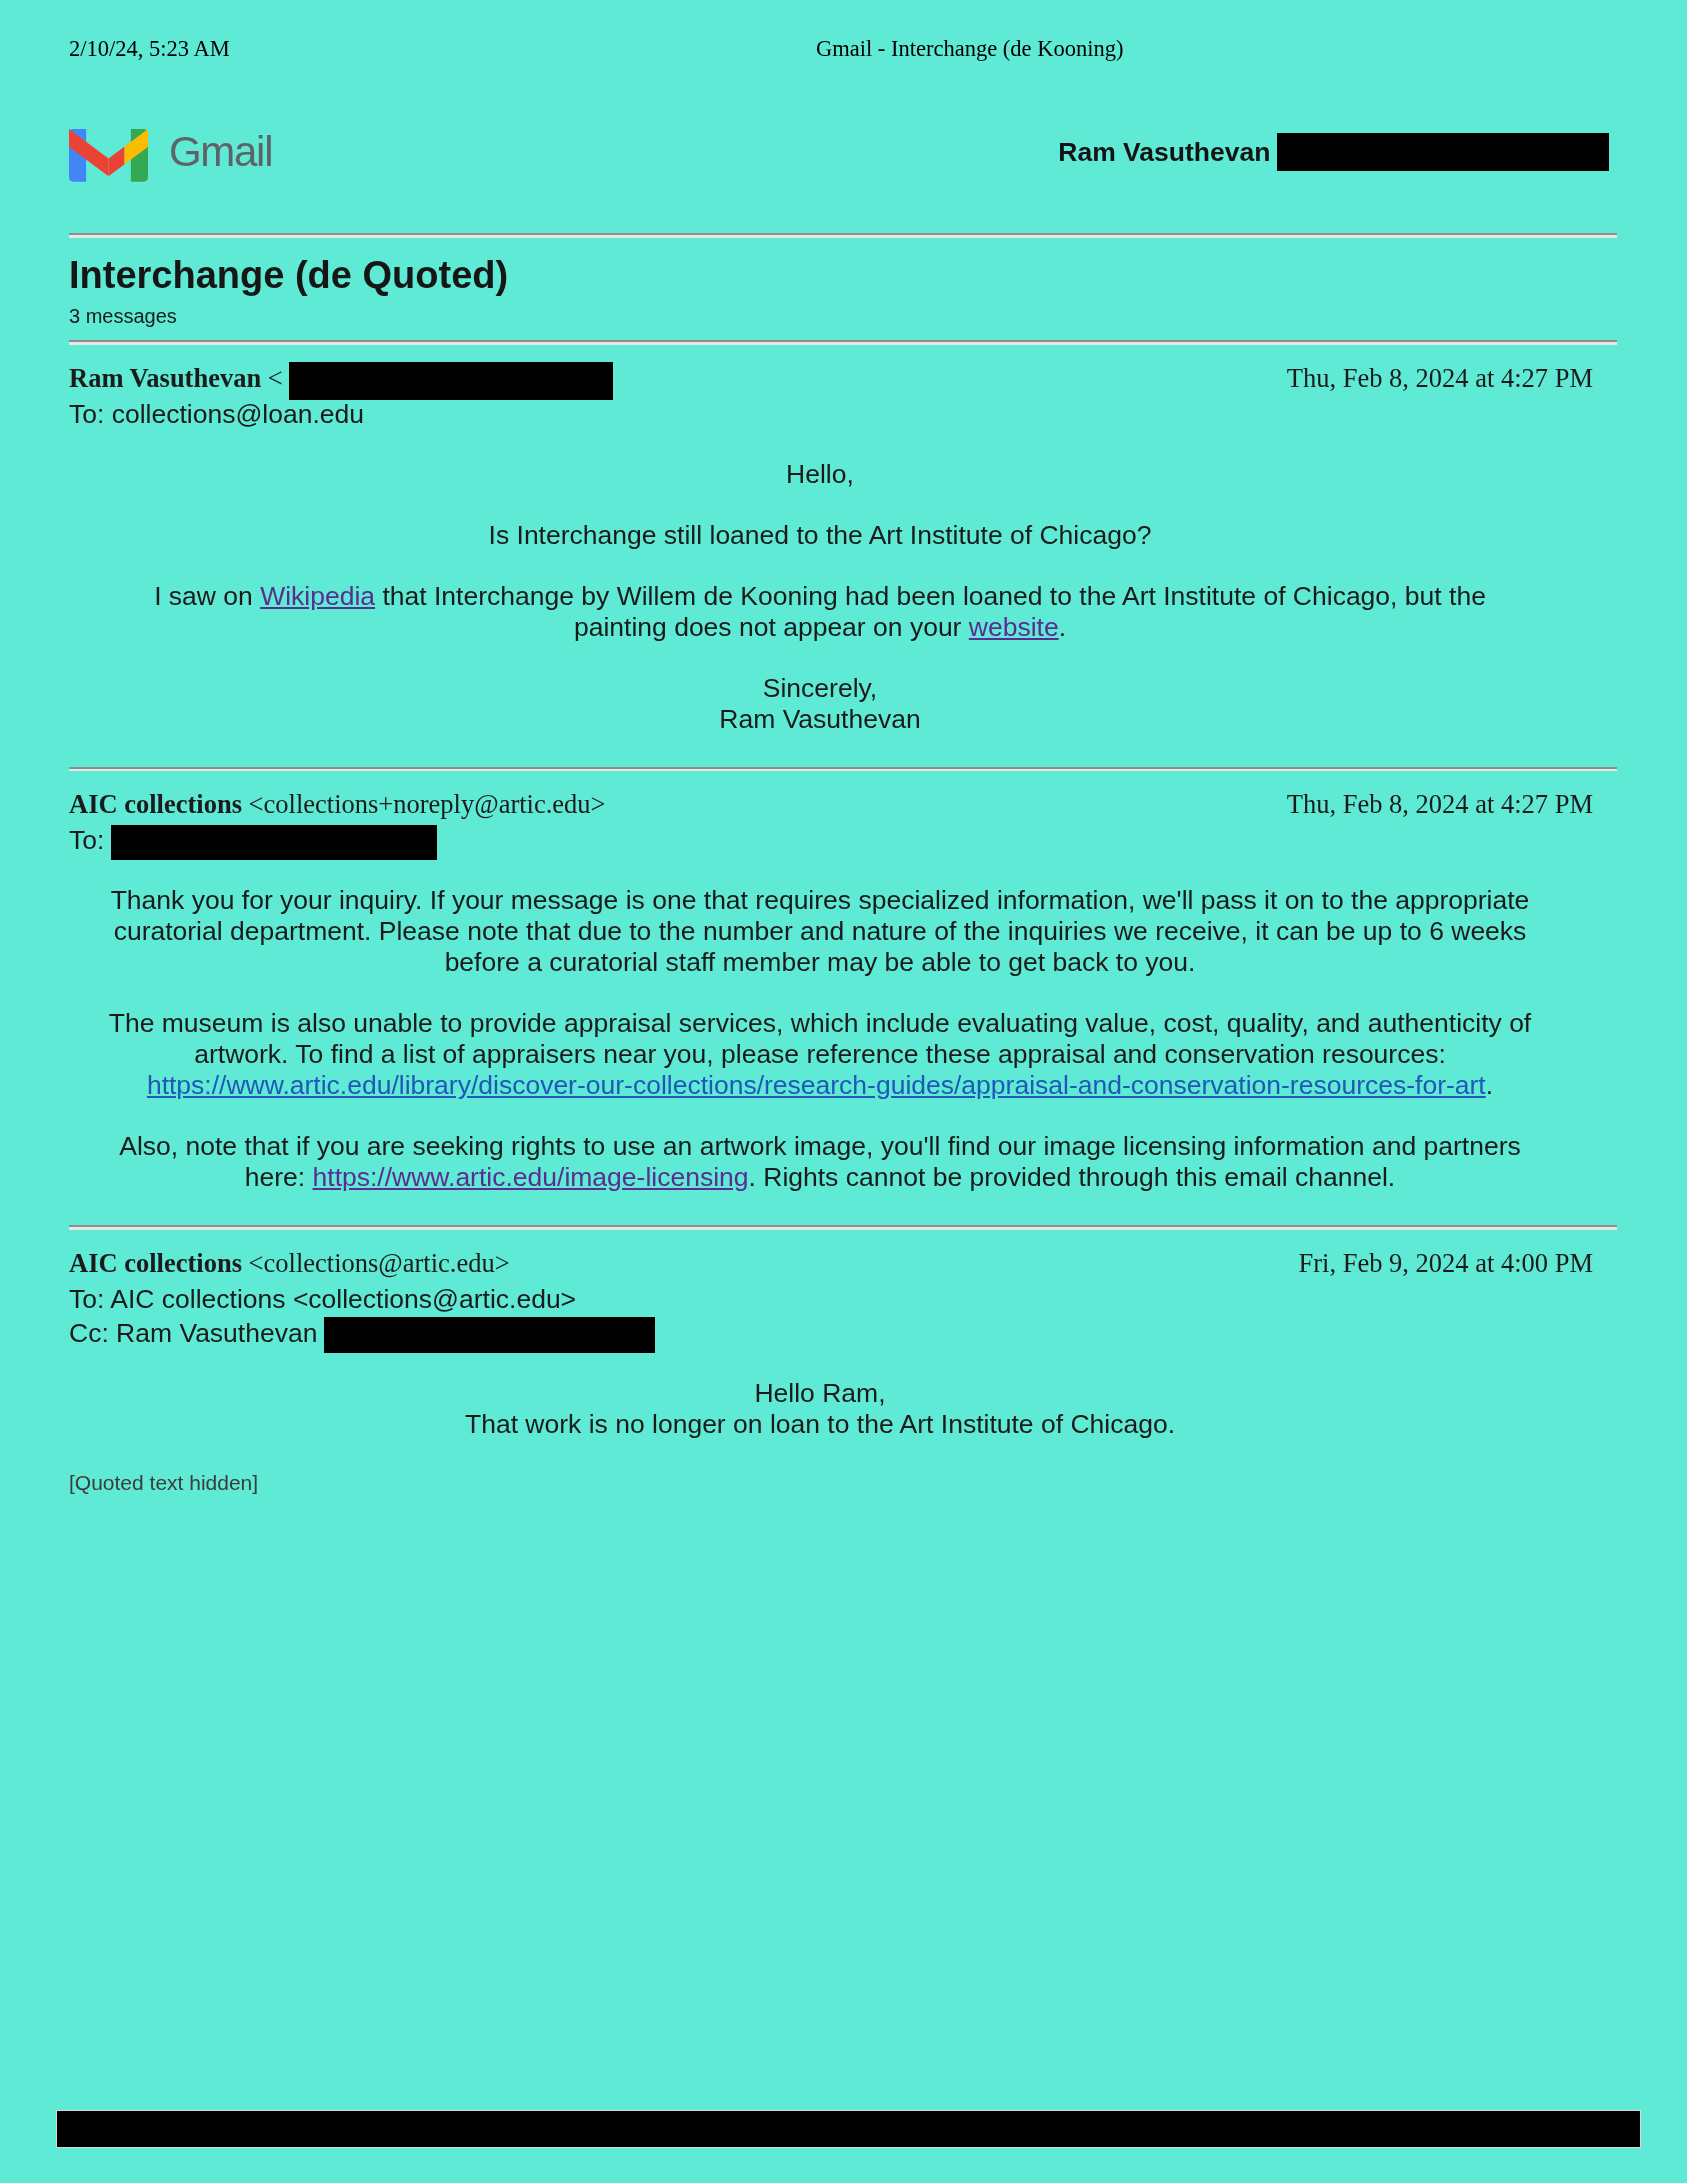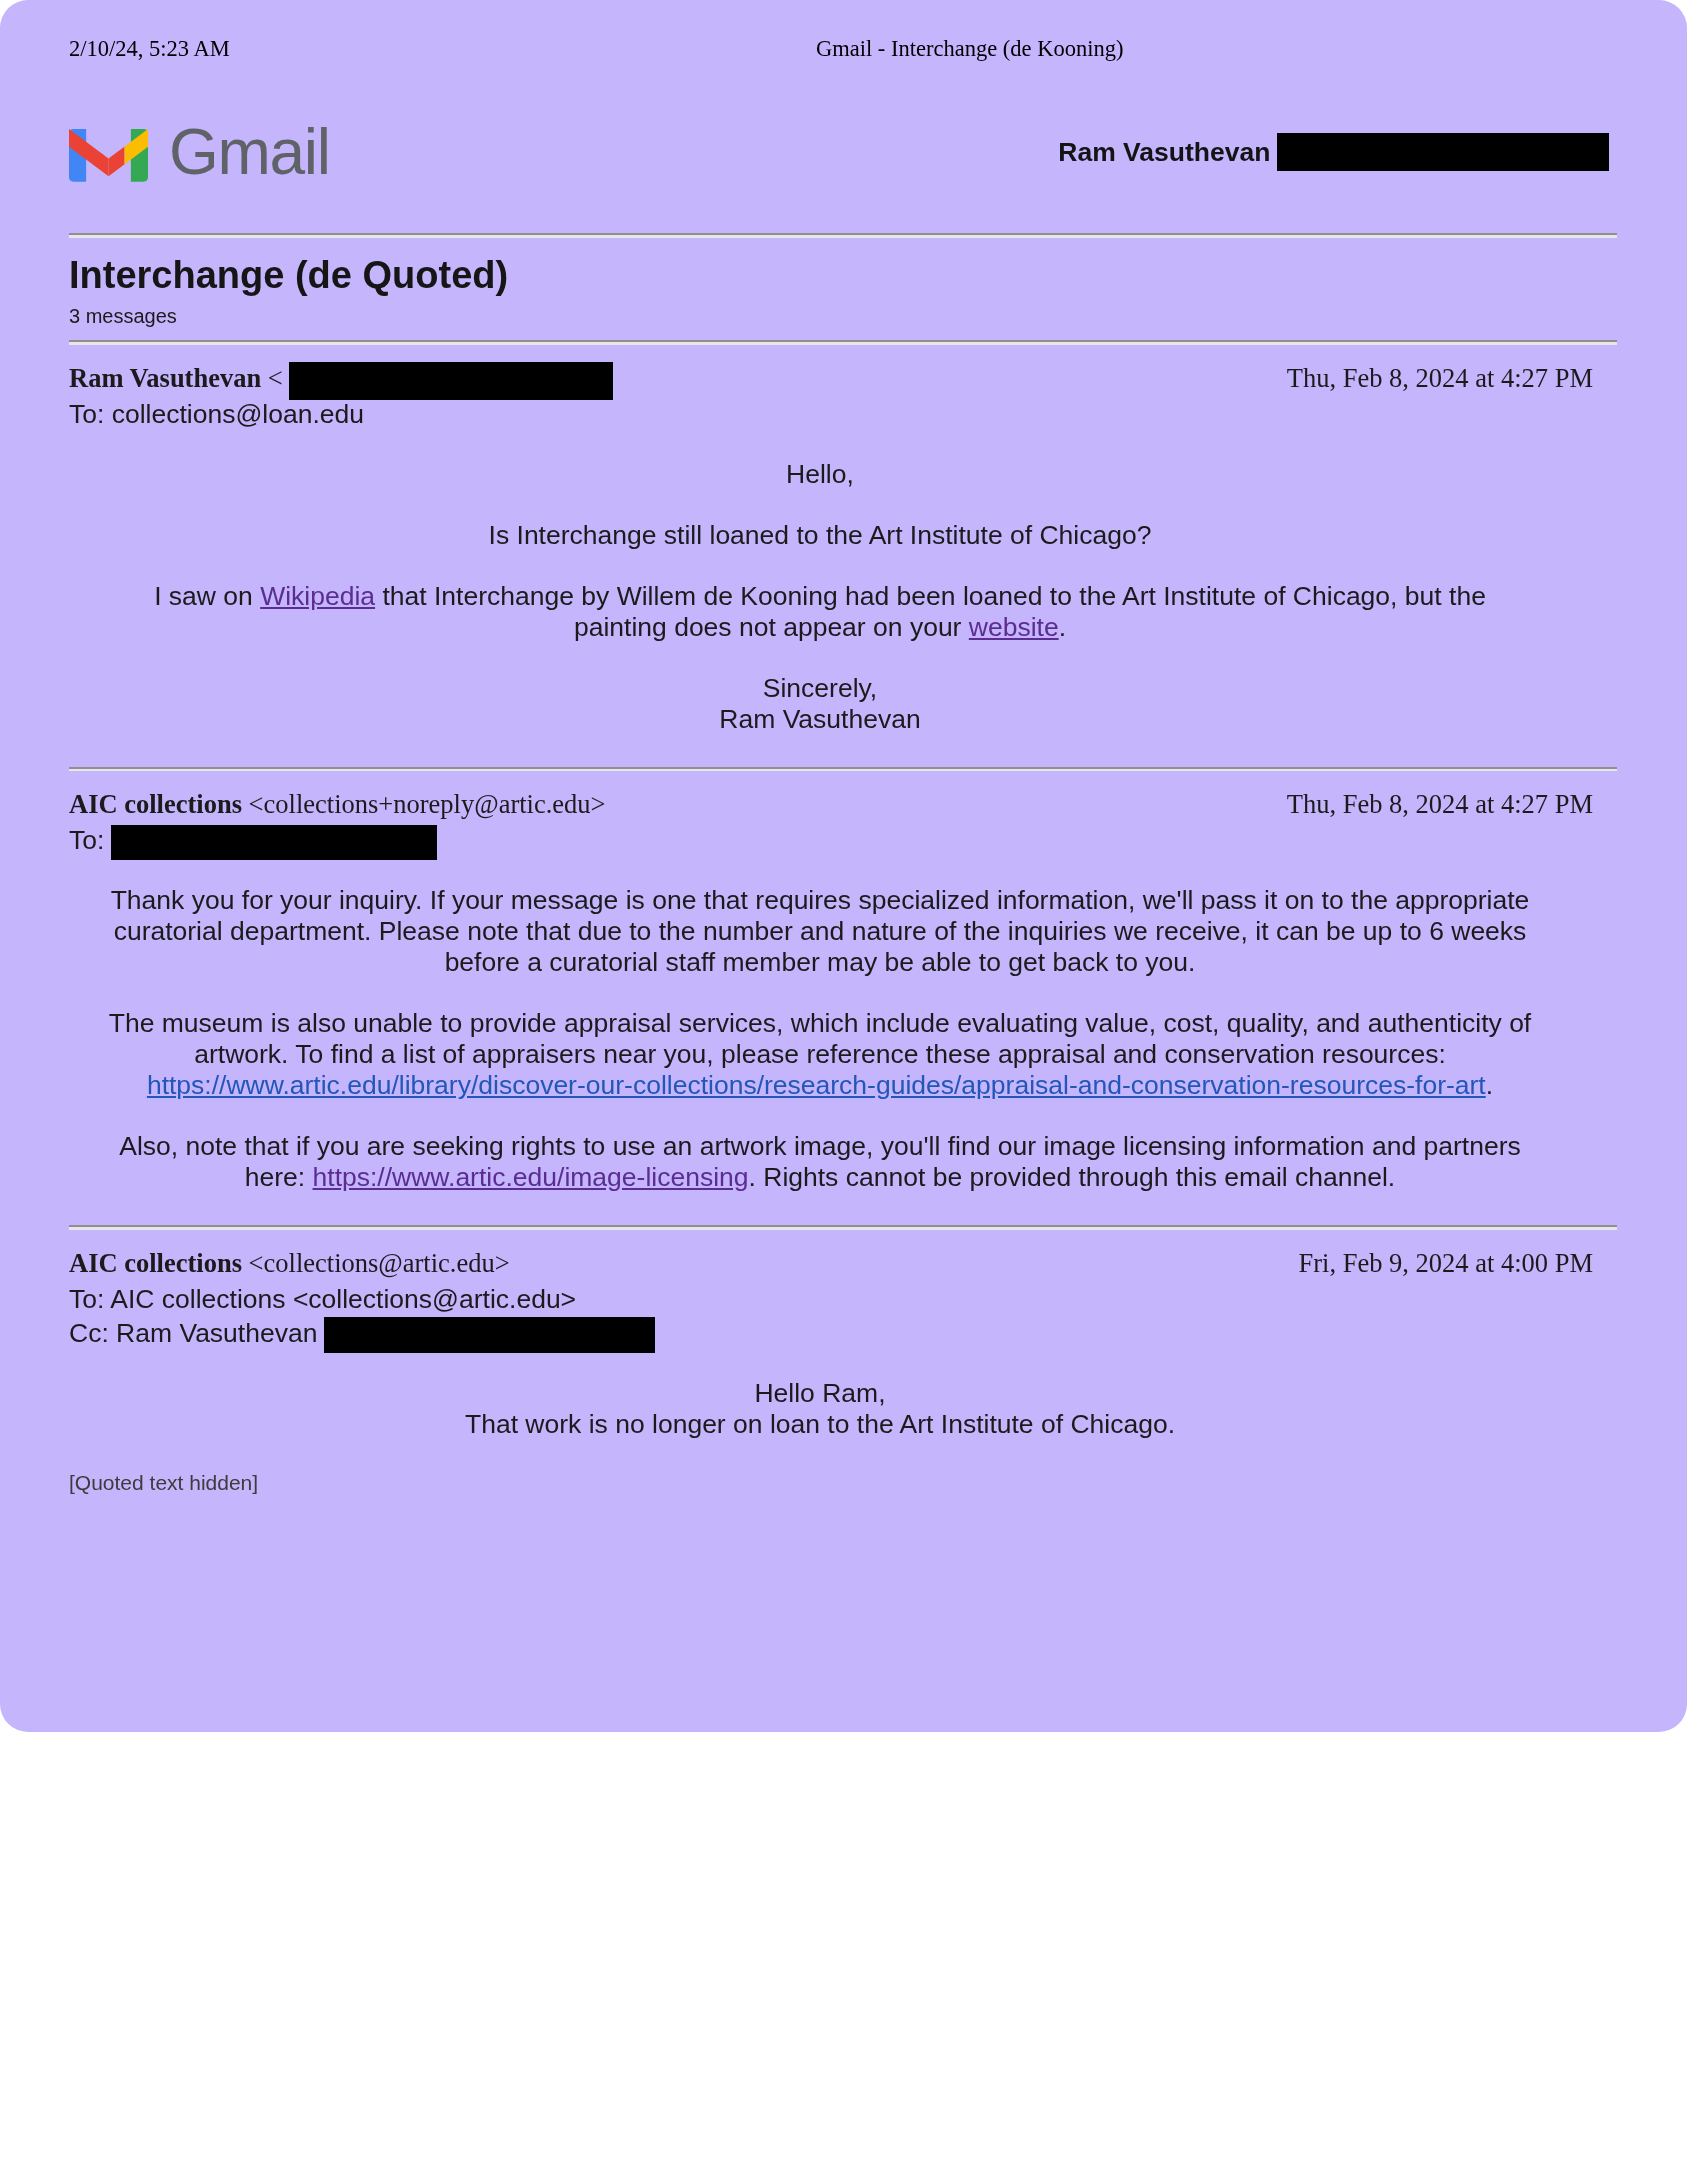--- a/index.html
+++ b/index.html
@@ -1,32 +1,32 @@
 <!DOCTYPE html>
 <html style="--visited: #5b2d90; --unvisited: #2257b8; --logo-blue: #4285f4; --logo-red: #ea4335; --logo-yellow: #fbbc04; --logo-green: #34a853;font-size:10.6px"><head>
 <meta charset="utf-8">
 <title>Gmail - Interchange (de Kooning)</title>
 <style>
   html,body{margin:0;padding:0;background:#ffffff;}
-  .page{position:relative;width:1687px;height:1732px;background:#c4b5fd;
-        font-family:"Liberation Sans",sans-serif;color:#1b1b1b;overflow:hidden;border-radius:28px;}
+  .page{position:relative;width:1687px;height:2183px;background:#5eead4;
+        font-family:"Liberation Sans",sans-serif;color:#1b1b1b;overflow:hidden;}
 
   
   .print-hdr{position:absolute;top:36px;left:0;width:100%;height:29px;
              font-family:"Liberation Serif",serif;font-size:22.5px;color:#000;}
   .ph-ts{position:absolute;left:69px;top:0;}
   .ph-title{position:absolute;left:816px;top:0;}
 
   .content{position:absolute;top:122px;left:69px;width:1548px;}
 
   
   .masthead{display:flex;justify-content:space-between;align-items:center;height:60px;}
   .logo{display:flex;align-items:center;}
   .logo svg{width:79px;height:60px;display:block;}
-  .wordmark{font-size:64px;line-height:60px;color:#5f6368;margin-left:21px;letter-spacing:-1.3px;}
+  .wordmark{font-size:42px;line-height:60px;color:#5f6368;margin-left:21px;letter-spacing:-1.3px;}
   .account{display:flex;align-items:center;padding-right:8px;
            font-weight:bold;font-size:26.5px;color:#141414;white-space:nowrap;}
 
   hr.rule{border:none;height:4.6px;margin:0;
           background:linear-gradient(to bottom,#8f8f8f 0,#8f8f8f 46%,#e7e7e7 46%,#e7e7e7 100%);}
   hr.rule.first{margin-top:51px;}
 
   .subject{font-size:38px;font-weight:bold;line-height:41px;margin:17px 0 0;color:#161616;}
   .count{font-size:20px;line-height:30px;margin:5.3px 0 9.3px;}
 

